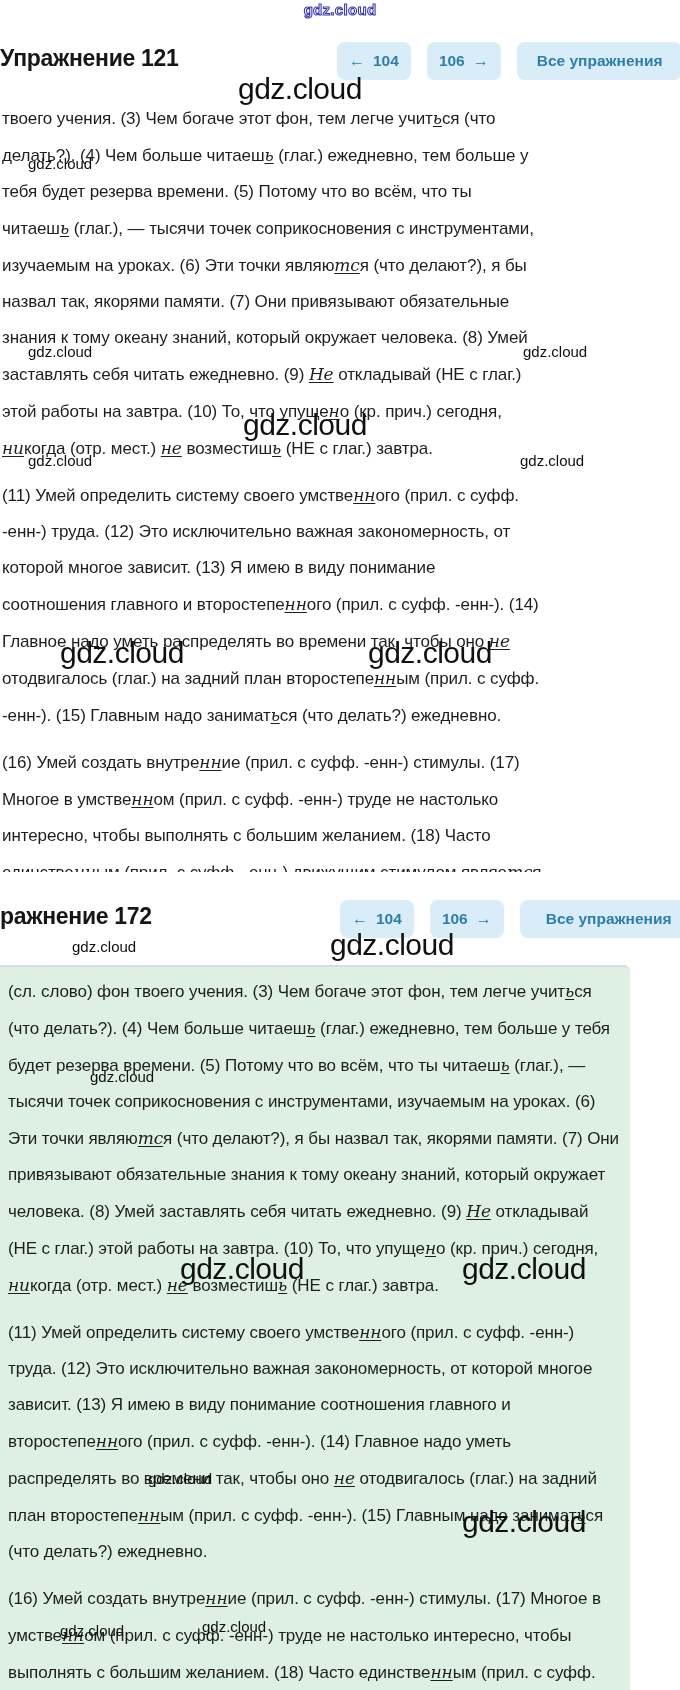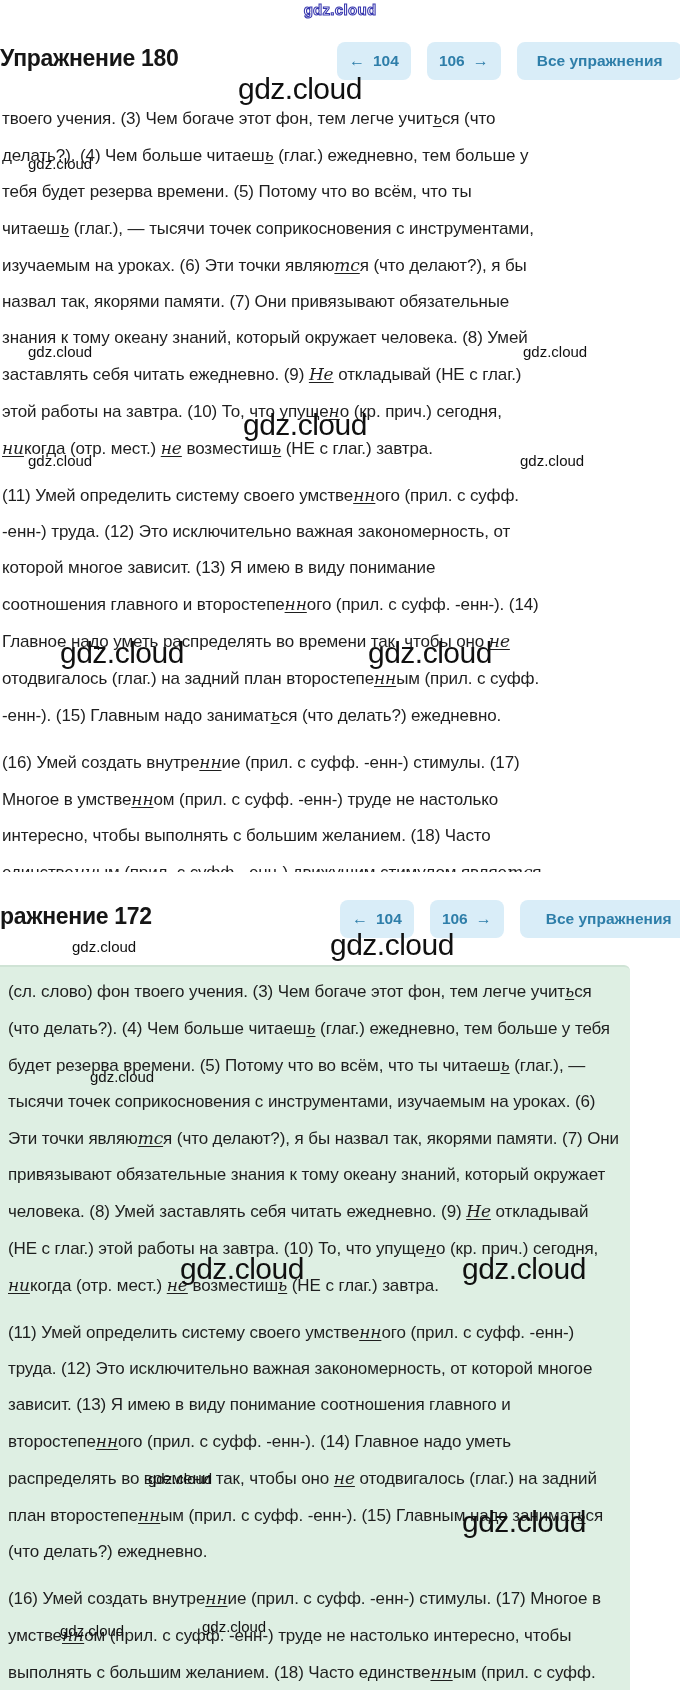--- a/index.html
+++ b/index.html
@@ -58,21 +58,21 @@
   #wm16{left:148px;top:1470px;}#wm17{left:462px;top:1505px;}
   #wm18{left:60px;top:1622px;} #wm19{left:202px;top:1618px;}
 </style>
 </head>
 <body>
 
 <div class="page">
 
   <div class="section" id="section1">
     <div class="header">
-      <div class="title">Упражнение 180</div>
+      <div class="title">Упражнение 121</div>
       <div class="nav">
         <button class="btn">
           <span class="arrow">←</span>
           <span>104</span>
         </button>
         <button class="btn">
           <span>106</span>
           <span class="arrow">→</span>
         </button>
         <button class="btn btn-all">Все упражнения</button>

